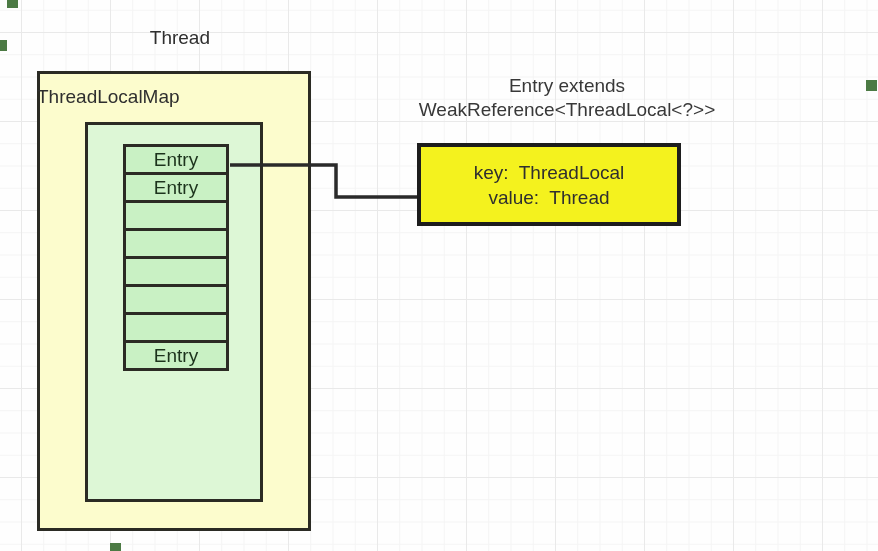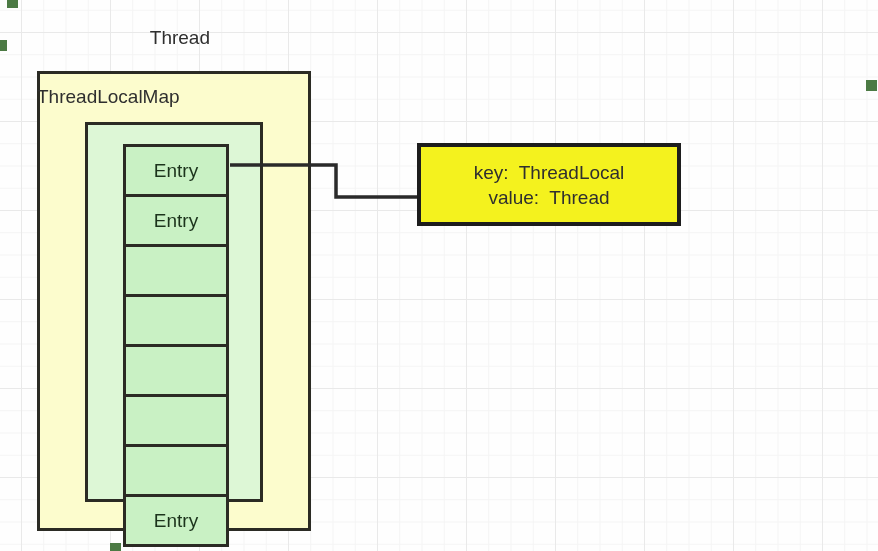--- a/index.html
+++ b/index.html
@@ -43,21 +43,21 @@
   .inner-box{
     position:absolute;left:85px;top:122px;width:178px;height:380px;
     box-sizing:border-box;border:3px solid var(--border);
     background:var(--inner-box-fill);
   }
   .cells{
     position:absolute;left:123px;top:144px;width:106px;
     display:flex;flex-direction:column;
   }
   .cell{
-    box-sizing:border-box;height:53px;border:3px solid var(--border);
+    box-sizing:border-box;height:31px;border:3px solid var(--border);
     background:var(--cell-fill);
     display:flex;align-items:center;justify-content:center;
     font-size:19px;color:var(--text-entry);
   }
   .cell + .cell{margin-top:-3px;}
   .arrow-svg{position:absolute;left:0;top:0;pointer-events:none;}
   .extends-note{
     position:absolute;left:392px;top:74px;width:350px;text-align:center;
     font-size:19px;line-height:24px;color:#383838;
   }
@@ -96,19 +96,23 @@
     <div class="cell"></div>
     <div class="cell"></div>
     <div class="cell">Entry</div>
   </div>
 
   <svg class="arrow-svg" width="878" height="551" viewBox="0 0 878 551">
     <path d="M230 165 H336 V197 H425" fill="none" stroke="#2a2a2a" stroke-width="3.5"></path>
     <polygon points="424,189 424,205 443,197" fill="#2a2a2a"></polygon>
   </svg>
 
+  <div class="extends-note">
+    <div>Entry extends</div>
+    <div>WeakReference&lt;ThreadLocal&lt;?&gt;&gt;</div>
+  </div>
 
   <div class="detail-box">
     <div class="detail-line">key:  ThreadLocal</div>
     <div class="detail-line">value:  Thread</div>
   </div>
 
 </div>
 
 </body></html>

